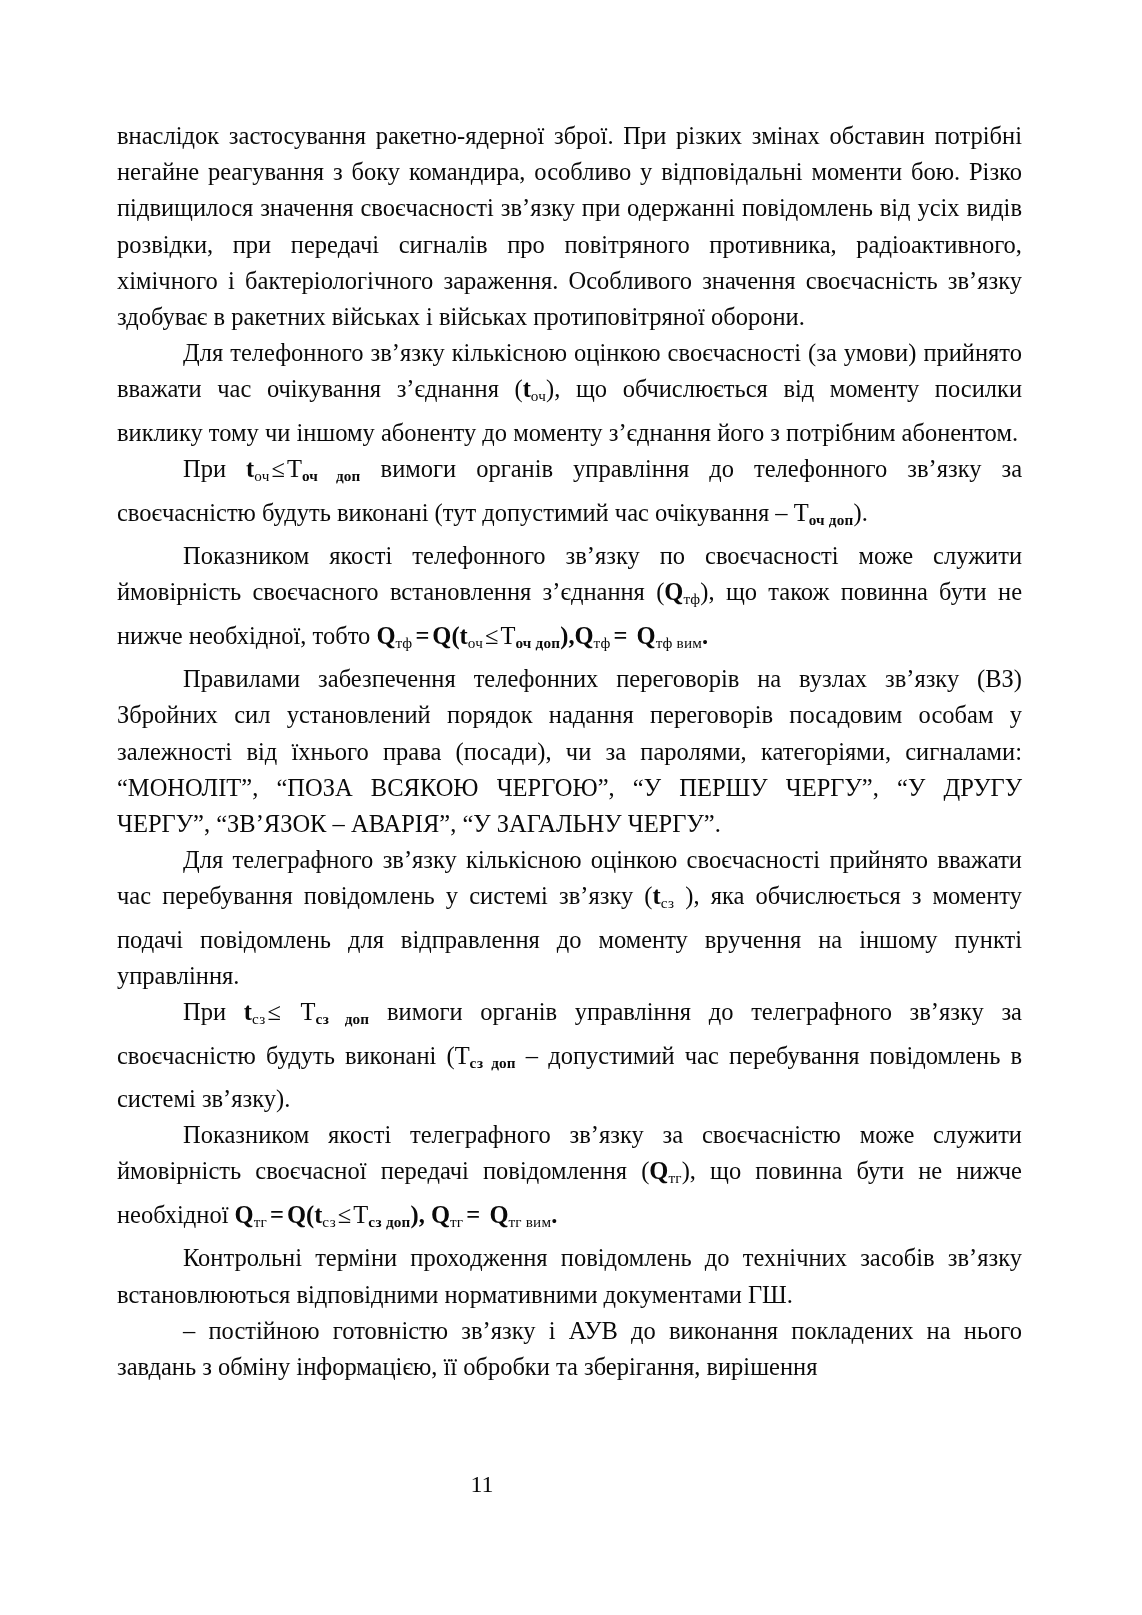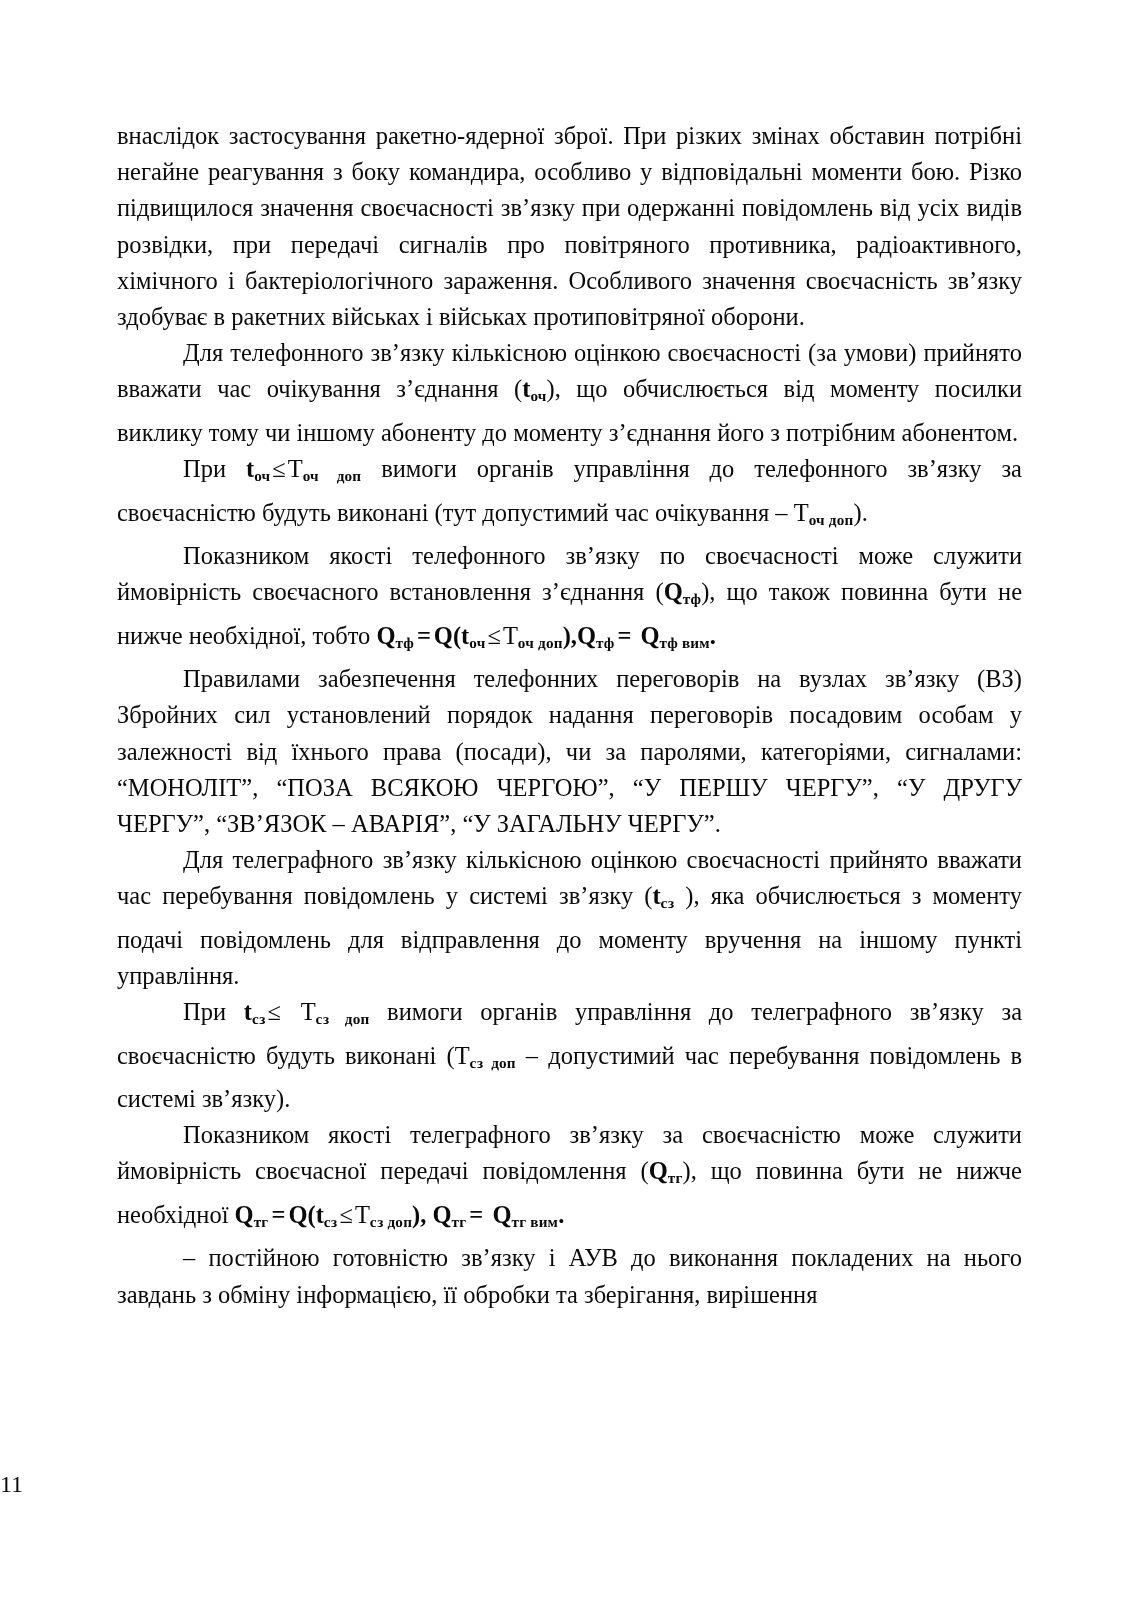--- a/index.html
+++ b/index.html
@@ -44,21 +44,21 @@
   .mvar {
     font-weight: bold;
     font-family: "Liberation Serif", "DejaVu Serif", serif;
   }
   .mreg {
     font-family: "Liberation Serif", "DejaVu Serif", serif;
   }
   sub.sb {
     font-size: 0.62em;
     vertical-align: -0.28em;
-    font-weight: bold;
+    font-weight: normal;
     letter-spacing: 0.2px;
   }
   sub.sb-reg {
     font-size: 0.62em;
     vertical-align: -0.28em;
     font-weight: bold;
     letter-spacing: 0.2px;
   }
   .rel {
     font-family: "Liberation Serif", "DejaVu Serif", serif;
@@ -66,20 +66,21 @@
   }
   .rel-b {
     font-weight: bold;
     padding: 0 3px;
   }
   .page-number {
     position: absolute;
     top: 1471px;
     left: 0;
     width: 964px;
+    text-align: center;
     font-size: 24px;
     font-family: "Liberation Serif", "DejaVu Serif", serif;
     color: #0a0a0a;
   }
 </style>
 </head>
 <body>
 
 <div class="page">
 
@@ -107,20 +108,21 @@
     </p>
 
     <p class="para indent">
       <span>При </span><span class="nowrap"><span class="mvar">t</span><sub class="sb">сз</sub><span class="rel">≤</span>&nbsp;<span class="mreg">T</span><sub class="sb-reg">сз доп</sub></span><span> вимоги органів управління до телеграфного зв’язку за своєчасністю будуть виконані (</span><span class="nowrap"><span class="mreg">T</span><sub class="sb-reg">сз доп</sub></span><span> – допустимий час перебування повідомлень в системі зв’язку).</span>
     </p>
 
     <p class="para indent">
       <span>Показником якості телеграфного зв’язку за своєчасністю може служити ймовірність своєчасної передачі повідомлення (</span><span class="nowrap"><span class="mvar">Q</span><sub class="sb">тг</sub></span><span>), що повинна бути не нижче необхідної </span><span class="nowrap"><span class="mvar">Q</span><sub class="sb">тг</sub><span class="mvar rel-b">=</span><span class="mvar">Q</span><span class="mvar">(</span><span class="mvar">t</span><sub class="sb">сз</sub><span class="rel">≤</span><span class="mreg">T</span><sub class="sb-reg">сз доп</sub><span class="mvar">)</span><span class="mvar">,</span>&nbsp;<span class="mvar">Q</span><sub class="sb">тг</sub><span class="mvar rel-b">=</span>&nbsp;<span class="mvar">Q</span><sub class="sb">тг вим</sub><span class="mvar">.</span></span>
     </p>
 
+    <p class="para indent">Контрольні терміни проходження повідомлень до технічних засобів зв’язку встановлюються відповідними нормативними документами ГШ.</p>
 
 
     <p class="para dash-indent">– постійною готовністю зв’язку і АУВ до виконання покладених на нього завдань з обміну інформацією, її обробки та зберігання, вирішення</p>
 
   </div>
 
   <div class="page-number">11</div>
 
 </div>
 

